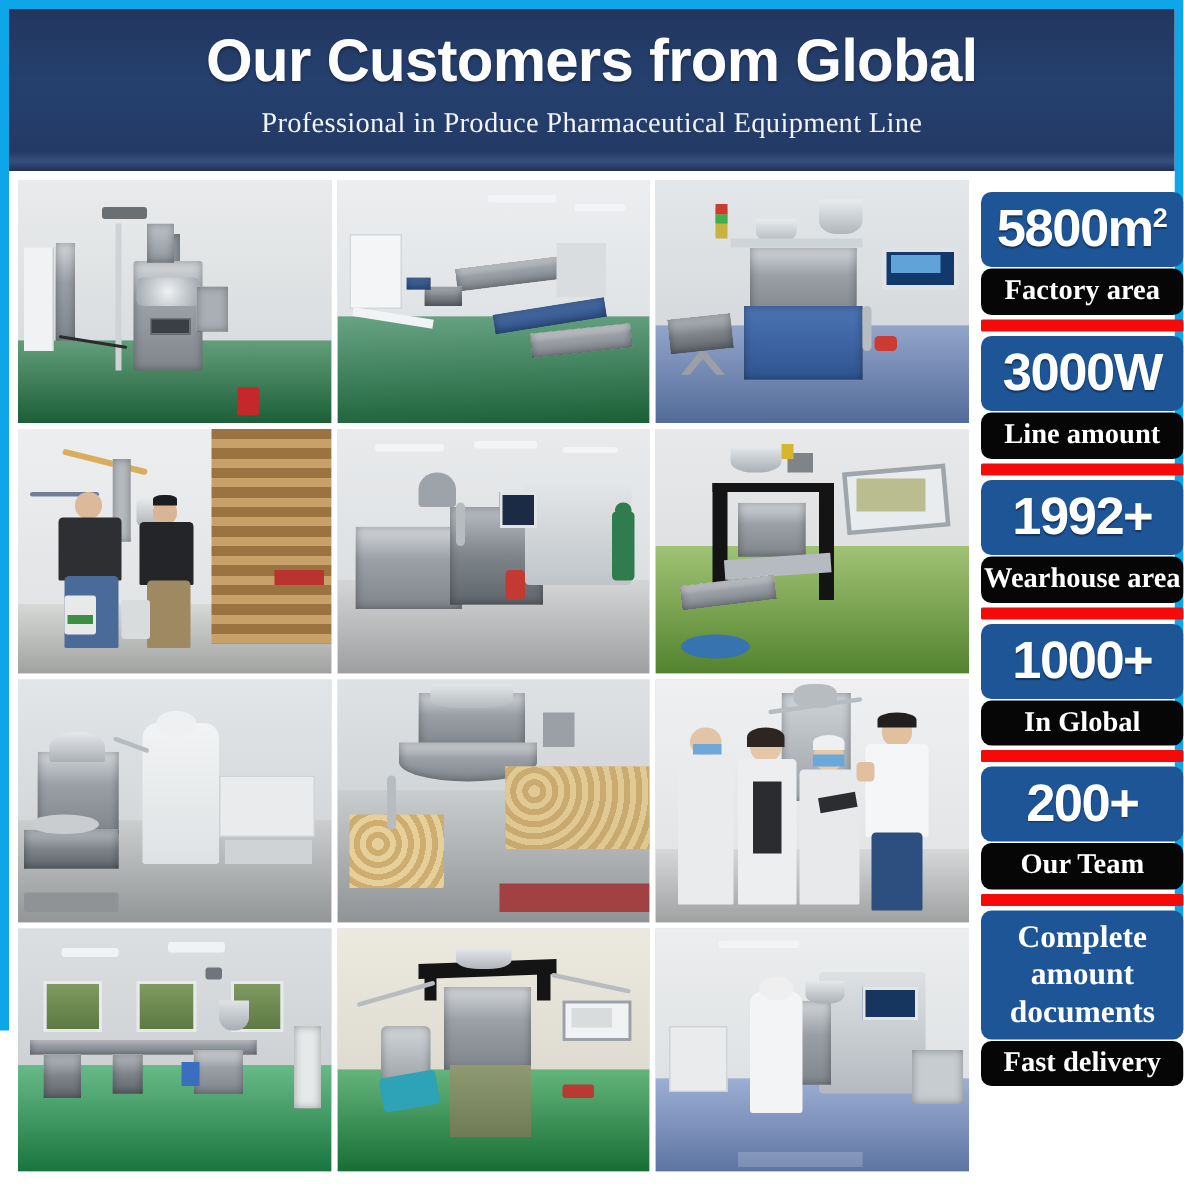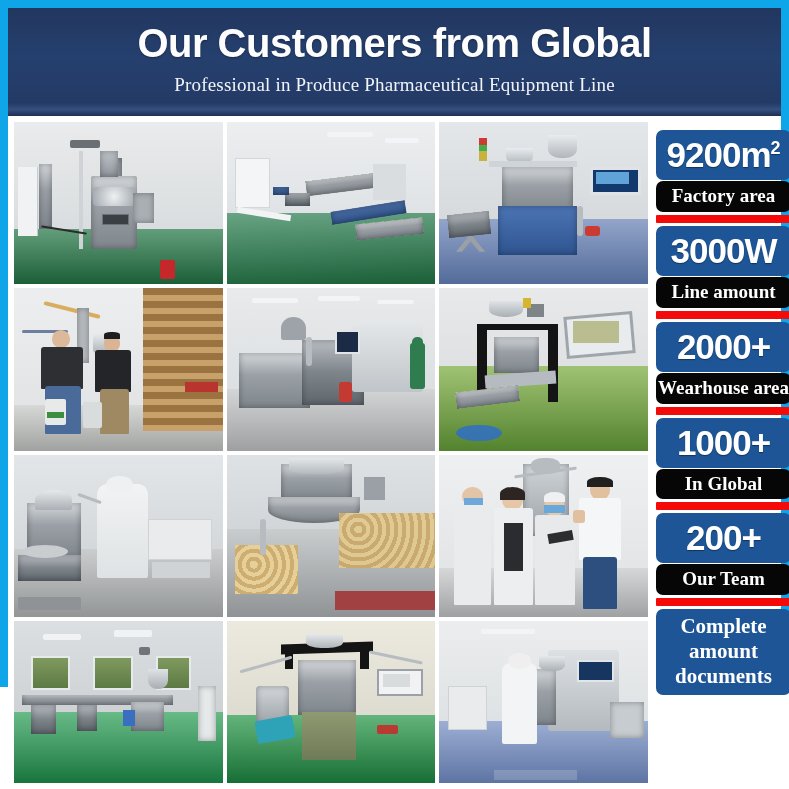--- a/index.html
+++ b/index.html
@@ -6,21 +6,21 @@
   body{
     width:789px;height:789px;
     background:#ffffff;
     font-family:"Liberation Sans", sans-serif;
     overflow:hidden;
   }
   .page{
     position:relative;
     width:789px;height:687px;
     box-sizing:border-box;
-    border:8px solid #0ea5e9;
+    border:6px solid #0ea5e9;
     background:#ffffff;
   }
 
   
   .header{
     position:relative;
     height:108px;
     background:linear-gradient(180deg,#22365f 0%,#25406e 45%,#243a66 88%,#35507f 94%,#1f2f55 100%);
     text-align:center;
     box-sizing:border-box;
@@ -397,49 +397,50 @@
           <div class="mach" style="left:82%;top:50%;width:16%;height:22%;background:#c7ccd0"></div>
           <div style="position:absolute;left:26%;bottom:2%;width:40%;height:6%;background:rgba(255,255,255,.18)"></div>
         </div>
       </div>
 
     </div>
 
     <div class="stats">
 
       <div class="stat-block">
-        <div class="num-box"><span>9200m</span><sup>2</sup></div>
+        <div class="num-box"><span>5800m</span><sup>2</sup></div>
         <div class="lbl-box">Factory area</div>
       </div>
       <div class="divider"></div>
 
       <div class="stat-block">
         <div class="num-box"><span>3000W</span><sup></sup></div>
         <div class="lbl-box">Line amount</div>
       </div>
       <div class="divider"></div>
 
       <div class="stat-block">
-        <div class="num-box"><span>2000+</span><sup></sup></div>
+        <div class="num-box"><span>1992+</span><sup></sup></div>
         <div class="lbl-box">Wearhouse area</div>
       </div>
       <div class="divider"></div>
 
       <div class="stat-block">
         <div class="num-box"><span>1000+</span><sup></sup></div>
         <div class="lbl-box">In Global</div>
       </div>
       <div class="divider"></div>
 
       <div class="stat-block">
         <div class="num-box"><span>200+</span><sup></sup></div>
         <div class="lbl-box">Our Team</div>
       </div>
       <div class="divider"></div>
 
       <div class="stat-block">
         <div class="text-box">Complete amount documents</div>
+        <div class="lbl-box">Fast delivery</div>
       </div>
 
     </div>
 
   </div>
 </div>
 
 </body></html>

